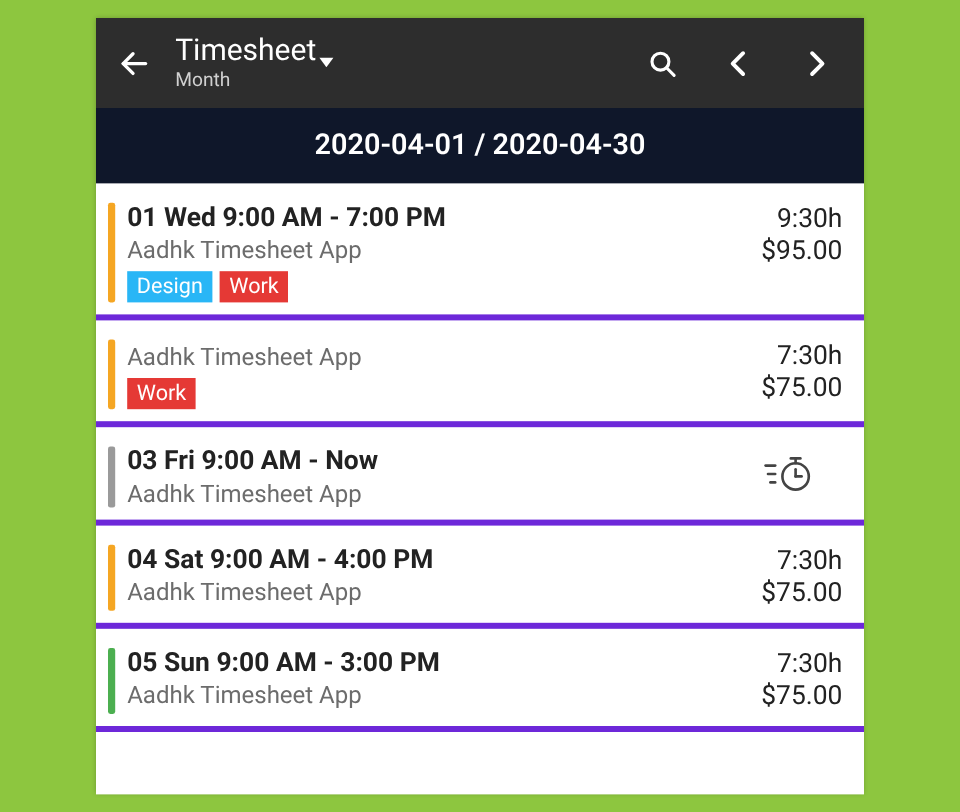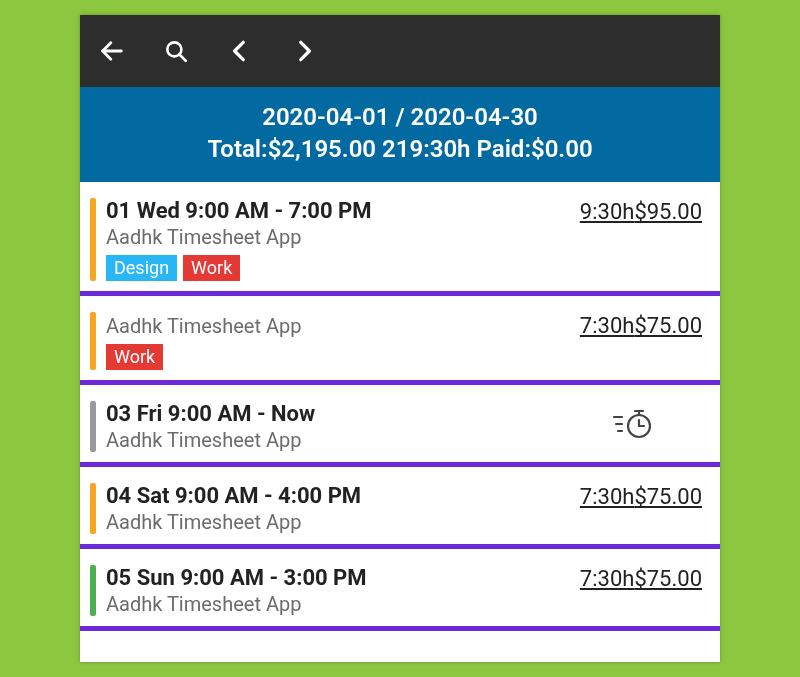--- a/index.html
+++ b/index.html
@@ -27,21 +27,21 @@
       gap: 12px;
     }
     .toolbar .back-btn { display: flex; align-items: center; justify-content: center; width: 44px; height: 44px; cursor: pointer; }
     .toolbar .title-block { flex: 1; display: flex; flex-direction: column; line-height: 1.15; }
     .toolbar .title-row { display: flex; align-items: flex-end; gap: 2px; }
     .toolbar .title { font-size: 25px; font-weight: 400; }
     .toolbar .dropdown-caret { font-size: 12px; margin-bottom: 2px; }
     .toolbar .subtitle { font-size: 16px; color: #d0d0d0; }
     .toolbar .action-btn { display: flex; align-items: center; justify-content: center; width: 44px; height: 44px; cursor: pointer; margin-left: 8px; }
     .summary {
-      background: #0369a1;
+      background: #0f172a;
       color: #fff;
       text-align: center;
       padding: 14px 10px 16px 10px;
       font-size: 24px;
       font-weight: 600;
       line-height: 1.35;
     }
     .list { background: #fff; }
     .row {
       display: flex;
@@ -53,37 +53,48 @@
     .stripe-gray { background: #9a9a9a; }
     .stripe-green { background: #4caf50; }
     .row .main { flex: 1; }
     .row .headline { font-size: 22px; font-weight: 700; color: #222; }
     .row .subline { font-size: 20px; color: #6c6c6c; margin-top: 2px; }
     .tags { display: flex; gap: 6px; margin-top: 6px; }
     .tag { color: #fff; font-size: 18px; padding: 2px 8px 3px 8px; display: inline-block; }
     .tag-blue { background: #29b6f6; }
     .tag-red { background: #e53935; }
     .tag-green { background: #4caf50; }
-    .row .right { text-align: right; font-size: 22px; color: #222; line-height: 1.25; display: flex; flex-direction: row; justify-content: flex-start; min-width: 90px; text-decoration: underline; }
+    .row .right { text-align: right; font-size: 22px; color: #222; line-height: 1.25; display: flex; flex-direction: column; justify-content: flex-start; min-width: 90px; }
     .row .right .hours { font-weight: 400; }
     .row .right .amount { font-weight: 400; }
     .timer-icon-wrap { display: flex; align-items: center; justify-content: flex-end; height: 100%; padding-top: 6px; }
     svg { display: block; }
   </style>
 </head>
 <body>
 
 <div class="phone">
 
   <div class="toolbar">
     <div class="back-btn">
       <svg width="28" height="28" viewBox="0 0 24 24" fill="none" stroke="#fff" stroke-width="2.4" stroke-linecap="round" stroke-linejoin="round">
           <line x1="20" y1="12" x2="4" y2="12"></line>
           <polyline points="11 5 4 12 11 19"></polyline>
         </svg>
+    </div>
+    <div class="title-block">
+      <div class="title-row">
+        <span class="title">Timesheet</span>
+        <span class="dropdown-caret">
+          <svg width="12" height="8" viewBox="0 0 12 8">
+              <polygon points="0,0 12,0 6,8" fill="#fff"></polygon>
+            </svg>
+        </span>
+      </div>
+      <span class="subtitle">Month</span>
     </div>
     <div class="action-btn">
       <svg width="26" height="26" viewBox="0 0 24 24" fill="none" stroke="#fff" stroke-width="2.4" stroke-linecap="round">
           <circle cx="10.5" cy="10.5" r="6.5"></circle>
           <line x1="21" y1="21" x2="15.2" y2="15.2"></line>
         </svg>
     </div>
     <div class="action-btn">
       <svg width="26" height="26" viewBox="0 0 24 24" fill="none" stroke="#fff" stroke-width="3" stroke-linecap="round" stroke-linejoin="round">
           <polyline points="15 4 7 12 15 20"></polyline>
@@ -91,21 +102,20 @@
     </div>
     <div class="action-btn">
       <svg width="26" height="26" viewBox="0 0 24 24" fill="none" stroke="#fff" stroke-width="3" stroke-linecap="round" stroke-linejoin="round">
           <polyline points="9 4 17 12 9 20"></polyline>
         </svg>
     </div>
   </div>
 
   <div class="summary">
     <div>2020-04-01 / 2020-04-30</div>
-    <div>Total:$2,195.00 219:30h Paid:$0.00</div>
   </div>
 
   <div class="list">
 
     <div class="row">
       <div class="stripe stripe-orange"></div>
       <div class="main">
         <div class="headline">01 Wed  9:00 AM - 7:00 PM</div>
         <div class="subline">Aadhk  Timesheet App</div>
         <div class="tags">

